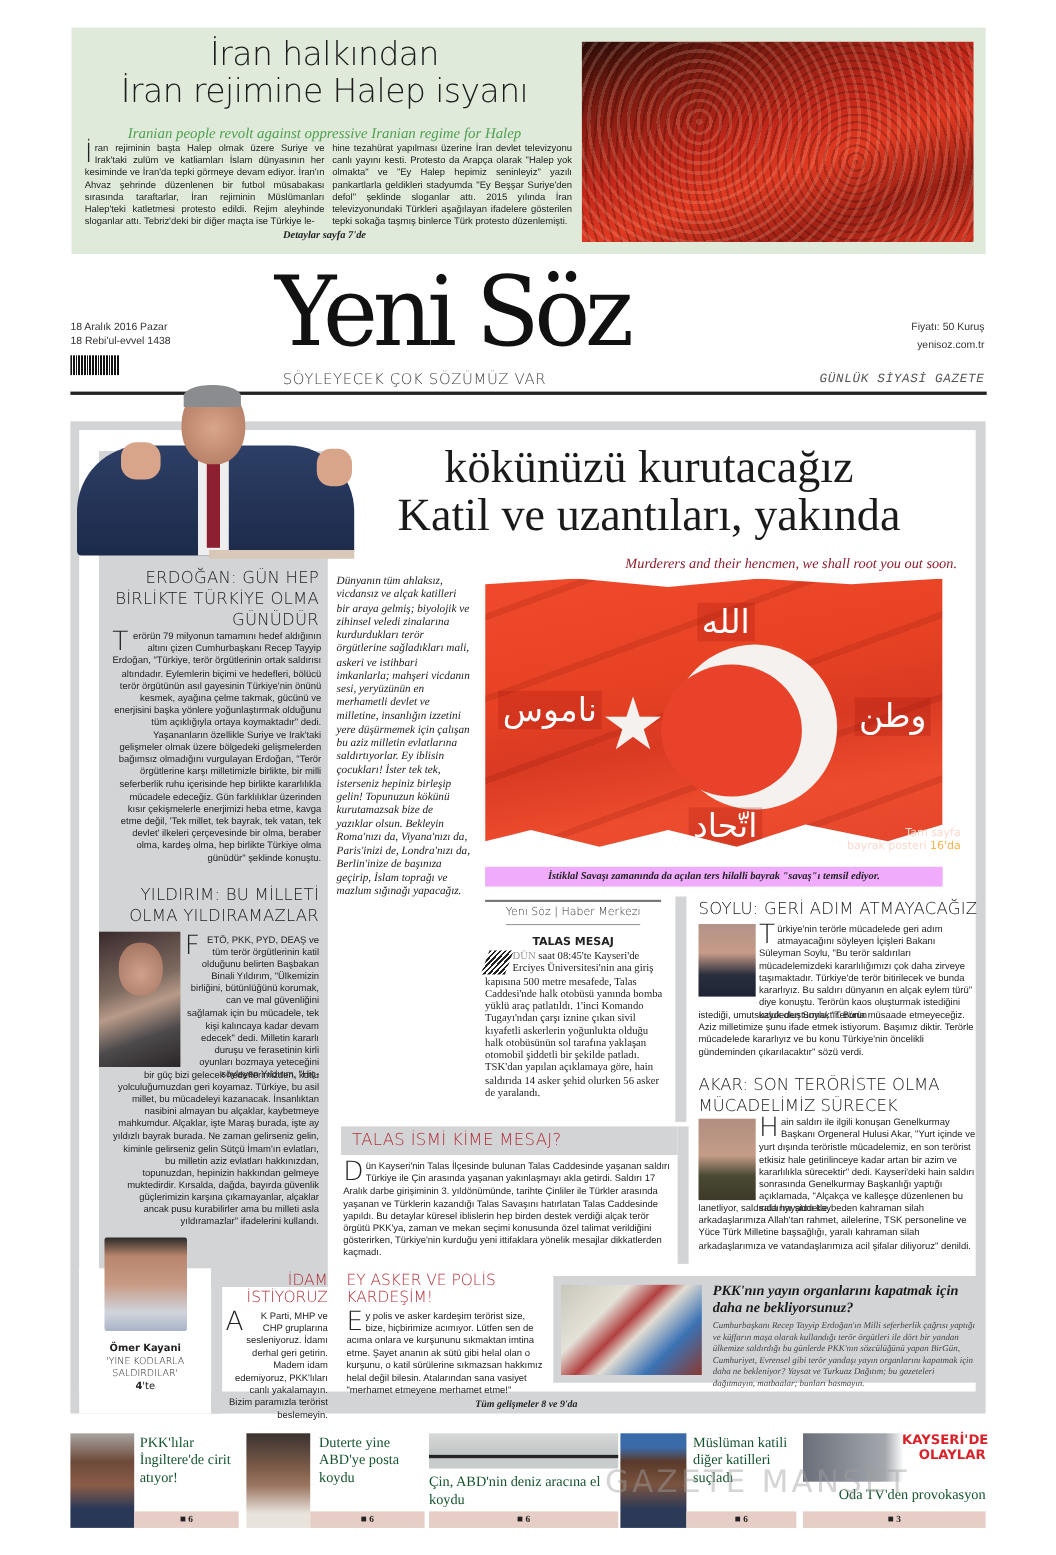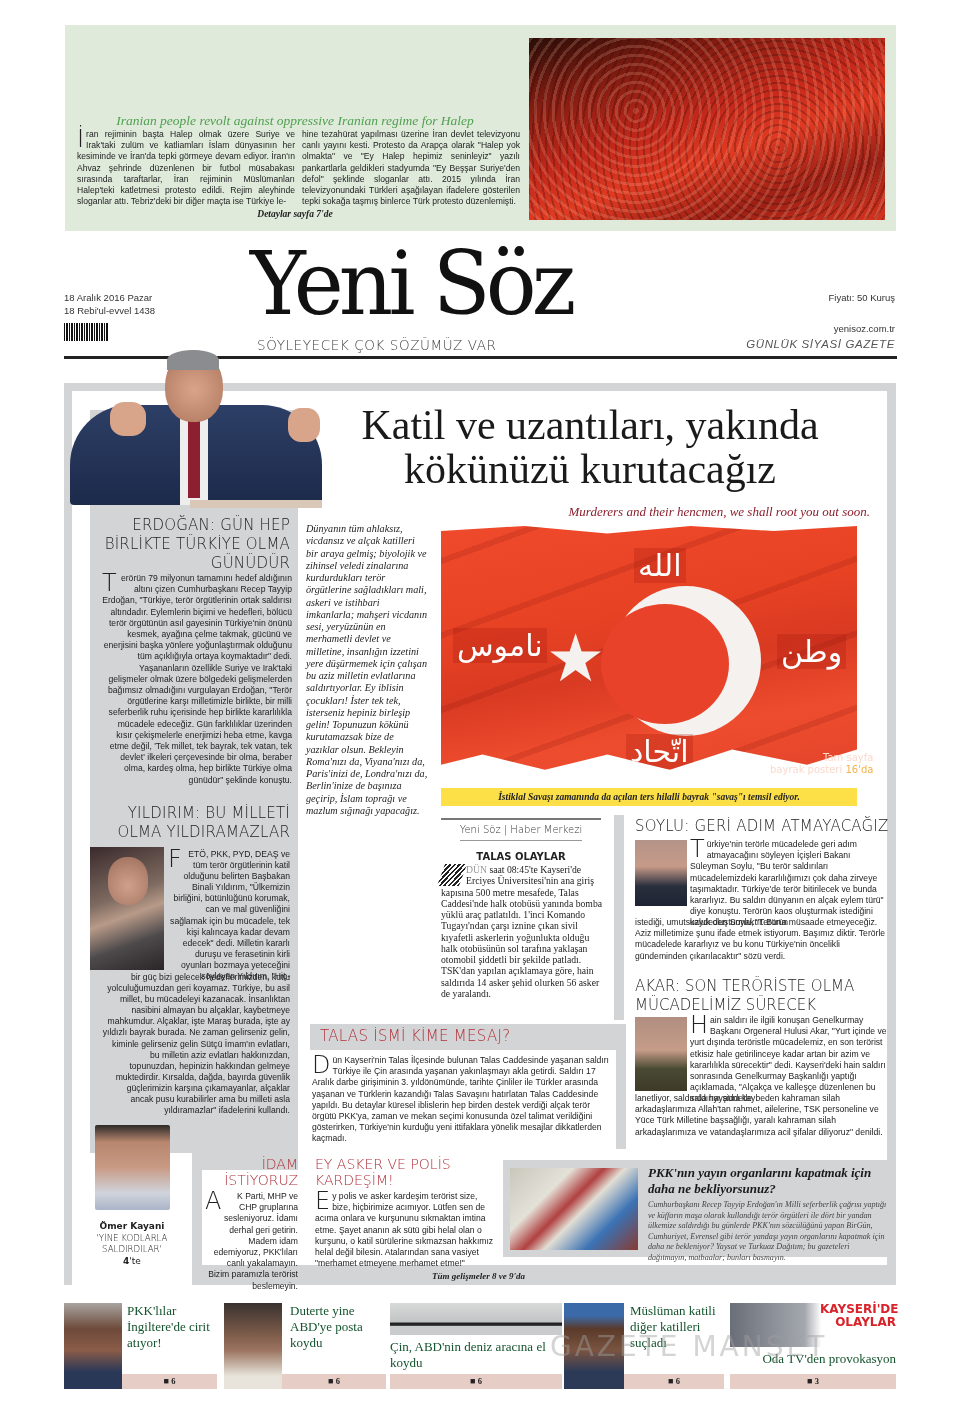--- a/index.html
+++ b/index.html
@@ -17,22 +17,22 @@
 #top-photo{left:464px;top:13px;width:356px;height:182px;background:linear-gradient(160deg,#2a0d08 0%,#7a1a10 20%,#c4281a 45%,#e03a22 60%,#9b1f14 80%,#d6341f 100%);overflow:hidden}
 #top-photo::before{content:"";position:absolute;inset:0;background:repeating-radial-gradient(circle at 30% 40%,rgba(255,200,170,.18) 0 3px,transparent 3px 9px),repeating-radial-gradient(circle at 70% 60%,rgba(40,10,5,.25) 0 2px,transparent 2px 7px)}
 
 
 #date1{left:64px;top:292px;font-family:"Liberation Sans",sans-serif;font-size:9.5px;color:#333}
 #date2{left:64px;top:305px;font-family:"Liberation Sans",sans-serif;font-size:9.5px;color:#333}
 #barcode{left:64px;top:323px;width:45px;height:18px;background:repeating-linear-gradient(90deg,#111 0 1px,#fff 1px 2px,#111 2px 4px,#fff 4px 5px)}
 #logo{left:250px;top:234px;font-family:"DejaVu Serif",serif;font-size:88px;line-height:100px;letter-spacing:-5px;color:#111;transform:scaleX(0.96);transform-origin:left}
 #slogan{left:257px;top:337px;font-family:"DejaVu Sans",sans-serif;font-weight:300;font-size:13.5px;letter-spacing:0.6px;color:#444}
 #price{right:65px;top:292px;font-family:"Liberation Sans",sans-serif;font-size:9.5px;color:#333;}
-#site{right:65px;top:323px;font-family:"Liberation Sans",sans-serif;font-size:9.5px;color:#333;text-align:center}
-#gunluk{right:65px;top:338px;font-family:Liberation Sans, sans-serif;font-style:italic;font-size:11.5px;letter-spacing:0.6px;color:#555}
+#site{right:65px;top:308px;font-family:"Liberation Sans",sans-serif;font-size:9.5px;color:#333;text-align:center}
+#gunluk{right:65px;top:338px;font-family:Liberation Mono, monospace;font-style:italic;font-size:11.5px;letter-spacing:0.6px;color:#555}
 #rule{left:64px;top:356px;width:833px;height:3px;background:#222}
 
 
 #frame{left:64px;top:383px;width:832px;height:902px;background:#d3d4d6}
 #inner{left:72px;top:391px;width:815px;height:874px;background:#fff}
 #leftcol{left:90px;top:410px;width:208px;height:760px;background:#d3d4d6}
 #erdogan-photo{left:70px;top:350px;width:252px;height:160px}
 #erdogan-photo .body{position:absolute;left:0;top:55px;width:252px;height:100px;background:linear-gradient(180deg,#2d3f66,#1c2a4a);border-radius:60px 60px 4px 4px}
 #erdogan-photo .shirt{position:absolute;left:110px;top:60px;width:28px;height:95px;background:#eee}
 #erdogan-photo .tie{position:absolute;left:118px;top:68px;width:12px;height:80px;background:#8d2030}
@@ -63,21 +63,21 @@
 #crescent{position:absolute;left:170px;top:60px;width:150px;height:150px;border-radius:50%;background:#f4f1ee}
 #crescent-cut{position:absolute;left:160px;top:78px;width:128px;height:120px;border-radius:50%;background:#e8432a}
 #star{position:absolute;left:105px;top:100px;font-size:66px;line-height:66px;color:#f4f1ee}
 .arab{position:absolute;color:#fff;font-family:"DejaVu Sans",sans-serif;font-size:30px;background:rgba(160,20,10,.25);padding:0 4px}
 #ar-allah{left:193px;top:22px}
 #ar-namus{left:12px;top:102px}
 #ar-vatan{left:336px;top:108px}
 #ar-ittihad{left:185px;top:208px}
 #poster{left:770px;top:752px;text-align:right;font-family:"DejaVu Sans",sans-serif;font-size:10px;line-height:12px;color:#fbd9cd}
 #poster b{font-weight:normal;color:#f7b24a}
-#flag-cap{left:441px;top:788px;width:416px;height:18px;background:#fde047;text-align:center;font-family:"Liberation Serif",serif;font-style:italic;font-weight:bold;font-size:9.5px;line-height:18px}
+#flag-cap{left:441px;top:788px;width:416px;height:18px;background:#f0abfc;text-align:center;font-family:"Liberation Serif",serif;font-style:italic;font-weight:bold;font-size:9.5px;line-height:18px}
 
 
 #hm-rule{left:441px;top:818px;width:160px;height:2px;background:#777}
 #hm{left:441px;top:824px;width:160px;text-align:center;font-family:"DejaVu Sans",sans-serif;font-weight:300;font-size:10px;color:#333}
 #hm-rule2{left:460px;top:840px;width:122px;height:1px;background:#999}
 #tm-h{left:441px;top:851px;width:160px;text-align:center;font-family:"DejaVu Sans",sans-serif;font-weight:bold;font-size:10px;color:#222}
 #tm-body{left:441px;top:864px;width:165px;font-family:"Liberation Serif",serif;font-size:9.7px;line-height:11.25px;color:#222}
 #tm-body .slash{float:left;width:22px;height:22px;margin-right:3px;background:repeating-linear-gradient(120deg,#222 0 2px,#fff 2px 4px);transform:skewX(-20deg)}
 #tm-body .dun{color:#999}
 #sep{left:614px;top:815px;width:10px;height:205px;background:#d3d4d6}
@@ -121,20 +121,24 @@
 .tz-photo{position:absolute;top:0;height:86px}
 .tz-title{position:absolute;font-family:Liberation Serif, serif;font-size:13px;line-height:16px;color:#14532d}
 .tz-bar{position:absolute;top:71px;height:15px;background:#e6cdc6;font-family:"Liberation Serif",serif;font-weight:bold;font-size:8.5px;line-height:15px;text-align:center}
 .tz-bar::before{content:"■ ";font-size:9px}
 #wm{left:550px;top:1330px;font-family:"DejaVu Sans",sans-serif;font-size:28px;letter-spacing:3px;color:rgba(160,160,160,.45)}
 </style>
 </head>
 <body>
 
 <div id="topbox" class="abs">
+  <div id="top-h1" class="abs">
+    <div>İran halkından</div>
+    <div>İran rejimine Halep isyanı</div>
+  </div>
   <div id="top-en" class="abs">Iranian people revolt against oppressive Iranian regime for Halep</div>
   <div id="top-col1" class="abs top-col"><span class="dropcap">İ</span><span>ran rejiminin başta Halep olmak üzere Suriye ve Irak'taki zulüm ve katliamları İslam dünyasının her kesiminde ve İran'da tepki görmeye devam ediyor. İran'ın Ahvaz şehrinde düzenlenen bir futbol müsabakası sırasında taraftarlar, İran rejiminin Müslümanları Halep'teki katletmesi protesto edildi. Rejim aleyhinde sloganlar attı. Tebriz'deki bir diğer maçta ise Türkiye le-</span></div>
   <div id="top-col2" class="abs top-col">hine tezahürat yapılması üzerine İran devlet televizyonu canlı yayını kesti. Protesto da Arapça olarak "Halep yok olmakta" ve "Ey Halep hepimiz seninleyiz" yazılı pankartlarla geldikleri stadyumda "Ey Beşşar Suriye'den defol" şeklinde sloganlar attı. 2015 yılında İran televizyonundaki Türkleri aşağılayan ifadelere gösterilen tepki sokağa taşmış binlerce Türk protesto düzenlemişti.</div>
   <div id="top-det" class="abs">Detaylar sayfa 7'de</div>
   <div id="top-photo" class="abs"></div>
 </div>
 
 <div id="date1" class="abs">18 Aralık 2016 Pazar</div>
 <div id="date2" class="abs">18 Rebi'ul-evvel 1438</div>
 <div id="barcode" class="abs"></div>
@@ -162,22 +166,22 @@
 
 <div id="erd-h" class="abs lh">ERDOĞAN: GÜN HEP BİRLİKTE TÜRKİYE OLMA GÜNÜDÜR</div>
 <div id="erd-body" class="abs"><span class="dropcap">T</span><span>erörün 79 milyonun tamamını hedef aldığının altını çizen Cumhurbaşkanı Recep Tayyip Erdoğan, "Türkiye, terör örgütlerinin ortak saldırısı altındadır. Eylemlerin biçimi ve hedefleri, bölücü terör örgütünün asıl gayesinin Türkiye'nin önünü kesmek, ayağına çelme takmak, gücünü ve enerjisini başka yönlere yoğunlaştırmak olduğunu tüm açıklığıyla ortaya koymaktadır" dedi. Yaşananların özellikle Suriye ve Irak'taki gelişmeler olmak üzere bölgedeki gelişmelerden bağımsız olmadığını vurgulayan Erdoğan, "Terör örgütlerine karşı milletimizle birlikte, bir milli seferberlik ruhu içerisinde hep birlikte kararlılıkla mücadele edeceğiz. Gün farklılıklar üzerinden kısır çekişmelerle enerjimizi heba etme, kavga etme değil, 'Tek millet, tek bayrak, tek vatan, tek devlet' ilkeleri çerçevesinde bir olma, beraber olma, kardeş olma, hep birlikte Türkiye olma günüdür" şeklinde konuştu.</span></div>
 
 <div id="yil-h" class="abs lh">YILDIRIM: BU MİLLETİ OLMA YILDIRAMAZLAR</div>
 <div id="yil-photo" class="abs"></div>
 <div id="yil-body-a" class="abs"><span class="dropcap">F</span><span>ETÖ, PKK, PYD, DEAŞ ve tüm terör örgütlerinin katil olduğunu belirten Başbakan Binali Yıldırım, "Ülkemizin birliğini, bütünlüğünü korumak, can ve mal güvenliğini sağlamak için bu mücadele, tek kişi kalıncaya kadar devam edecek" dedi. Milletin kararlı duruşu ve ferasetinin kirli oyunları bozmaya yeteceğini söyleyen Yıldırım, "Hiç-</span></div>
 <div id="yil-body-b" class="abs">bir güç bizi gelecek hedeflerimizden, kutlu yolculuğumuzdan geri koyamaz. Türkiye, bu asil millet, bu mücadeleyi kazanacak. İnsanlıktan nasibini almayan bu alçaklar, kaybetmeye mahkumdur. Alçaklar, işte Maraş burada, işte ay yıldızlı bayrak burada. Ne zaman gelirseniz gelin, kiminle gelirseniz gelin Sütçü İmam'ın evlatları, bu milletin aziz evlatları hakkınızdan, topunuzdan, hepinizin hakkından gelmeye muktedirdir. Kırsalda, dağda, bayırda güvenlik güçlerimizin karşına çıkamayanlar, alçaklar ancak pusu kurabilirler ama bu milleti asla yıldıramazlar" ifadelerini kullandı.</div>
 
 <div id="main-h" class="abs">
+  <div>kökünüzü kurutacağız</div>
   <div>Katil ve uzantıları, yakında</div>
-  <div>kökünüzü kurutacağız</div>
 </div>
 <div id="main-en" class="abs">Murderers and their hencmen, we shall root you out soon.</div>
 <div id="poem" class="abs">Dünyanın tüm ahlaksız, vicdansız ve alçak katilleri bir araya gelmiş; biyolojik ve zihinsel veledi zinalarına kurdurdukları terör örgütlerine sağladıkları mali, askeri ve istihbari imkanlarla; mahşeri vicdanın sesi, yeryüzünün en merhametli devlet ve milletine, insanlığın izzetini yere düşürmemek için çalışan bu aziz milletin evlatlarına saldırtıyorlar. Ey iblisin çocukları! İster tek tek, isterseniz hepiniz birleşip gelin! Topunuzun kökünü kurutamazsak bize de yazıklar olsun. Bekleyin Roma'nızı da, Viyana'nızı da, Paris'inizi de, Londra'nızı da, Berlin'inize de başınıza geçirip, İslam toprağı ve mazlum sığınağı yapacağız.</div>
 
 <div id="flag" class="abs">
   <div class="shade"></div>
   <div id="crescent"></div>
   <div id="crescent-cut"></div>
   <div id="star">★</div>
   <div id="ar-allah" class="arab">الله</div>
@@ -187,21 +191,21 @@
 </div>
 <div id="poster" class="abs">
   <div>Tam sayfa</div>
   <div><span>bayrak posteri</span> <b>16'da</b></div>
 </div>
 <div id="flag-cap" class="abs">İstiklal Savaşı zamanında da açılan ters hilalli bayrak "savaş"ı temsil ediyor.</div>
 
 <div id="hm-rule" class="abs"></div>
 <div id="hm" class="abs">Yeni Söz | Haber Merkezi</div>
 <div id="hm-rule2" class="abs"></div>
-<div id="tm-h" class="abs">TALAS OLAYLAR</div>
+<div id="tm-h" class="abs">TALAS MESAJ</div>
 <div id="tm-body" class="abs"><span class="slash"></span><span class="dun">DÜN</span><span> saat 08:45'te Kayseri'de Erciyes Üniversitesi'nin ana giriş kapısına 500 metre mesafede, Talas Caddesi'nde halk otobüsü yanında bomba yüklü araç patlatıldı. 1'inci Komando Tugayı'ndan çarşı iznine çıkan sivil kıyafetli askerlerin yoğunlukta olduğu halk otobüsünün sol tarafına yaklaşan otomobil şiddetli bir şekilde patladı. TSK'dan yapılan açıklamaya göre, hain saldırıda 14 asker şehid olurken 56 asker de yaralandı.</span></div>
 <div id="sep" class="abs"></div>
 
 <div id="soylu-h" class="abs">SOYLU: GERİ ADIM ATMAYACAĞIZ</div>
 <div id="soylu-photo" class="abs"></div>
 <div id="soylu-a" class="abs"><span class="dropcap">T</span><span>ürkiye'nin terörle mücadelede geri adım atmayacağını söyleyen İçişleri Bakanı Süleyman Soylu, "Bu terör saldırıları mücadelemizdeki kararlılığımızı çok daha zirveye taşımaktadır. Türkiye'de terör bitirilecek ve bunda kararlıyız. Bu saldırı dünyanın en alçak eylem türü" diye konuştu. Terörün kaos oluşturmak istediğini kaydeden Soylu, "Terörün</span></div>
 <div id="soylu-b" class="abs">istediği, umutsuzluk oluşturmaktır. Buna müsaade etmeyeceğiz. Aziz milletimize şunu ifade etmek istiyorum. Başımız diktir. Terörle mücadelede kararlıyız ve bu konu Türkiye'nin öncelikli gündeminden çıkarılacaktır" sözü verdi.</div>
 
 <div id="akar-h" class="abs">AKAR: SON TERÖRİSTE OLMA MÜCADELİMİZ SÜRECEK</div>
 <div id="akar-photo" class="abs"></div>

